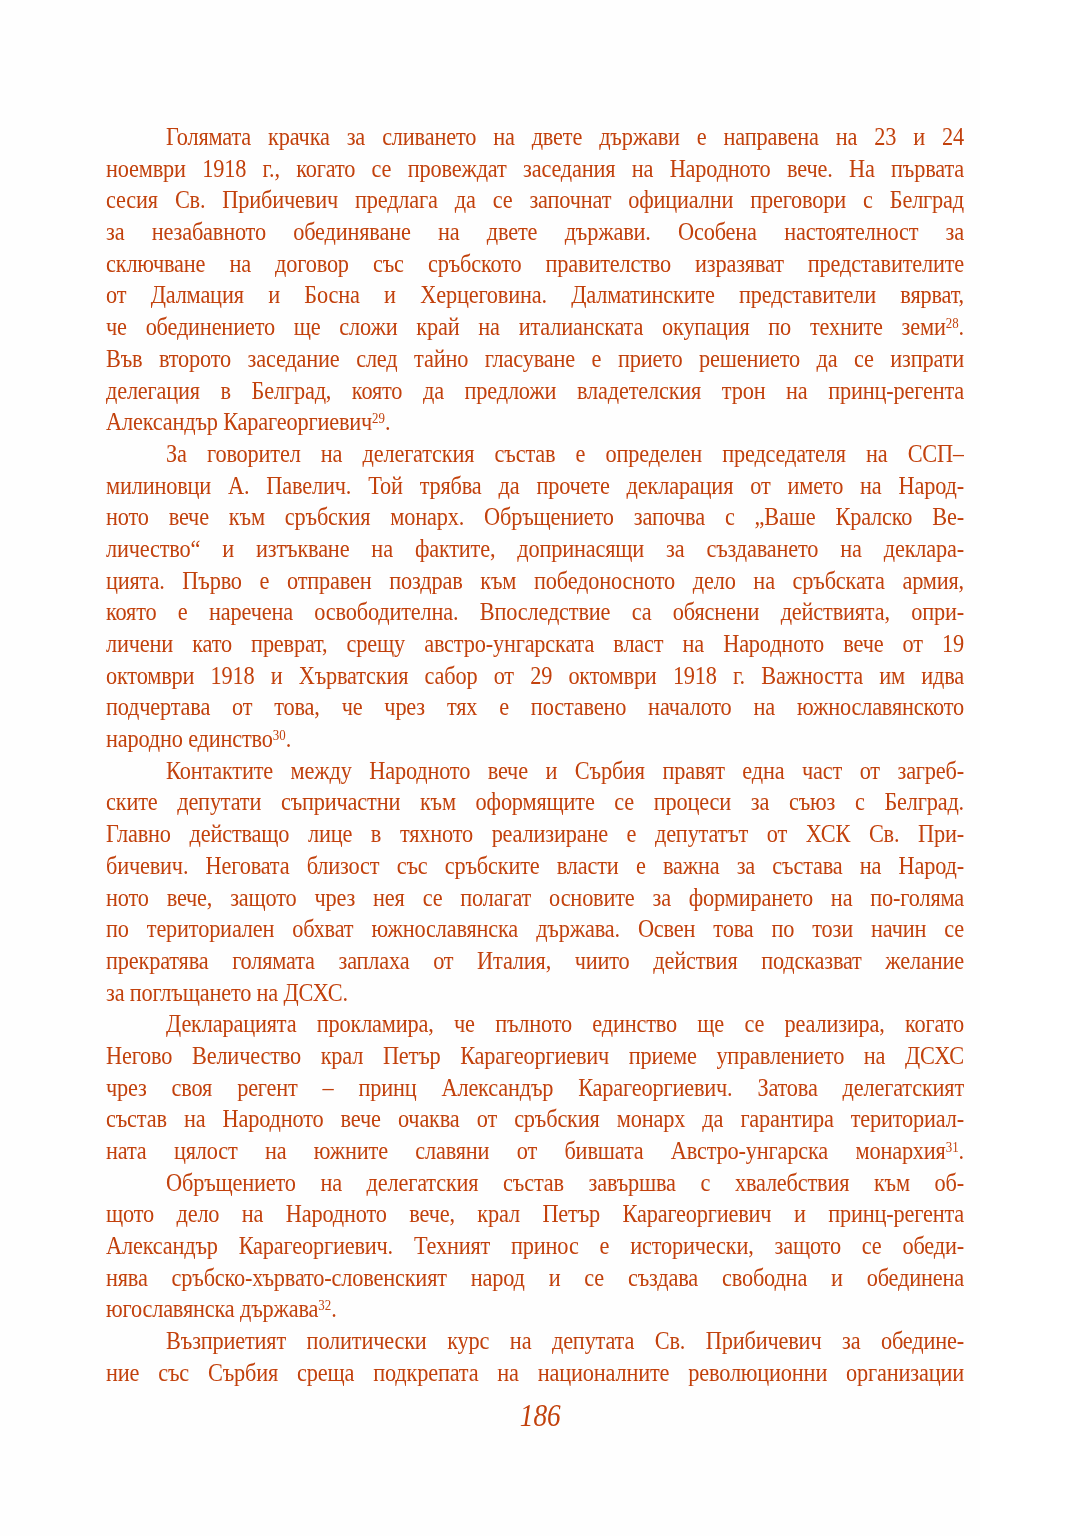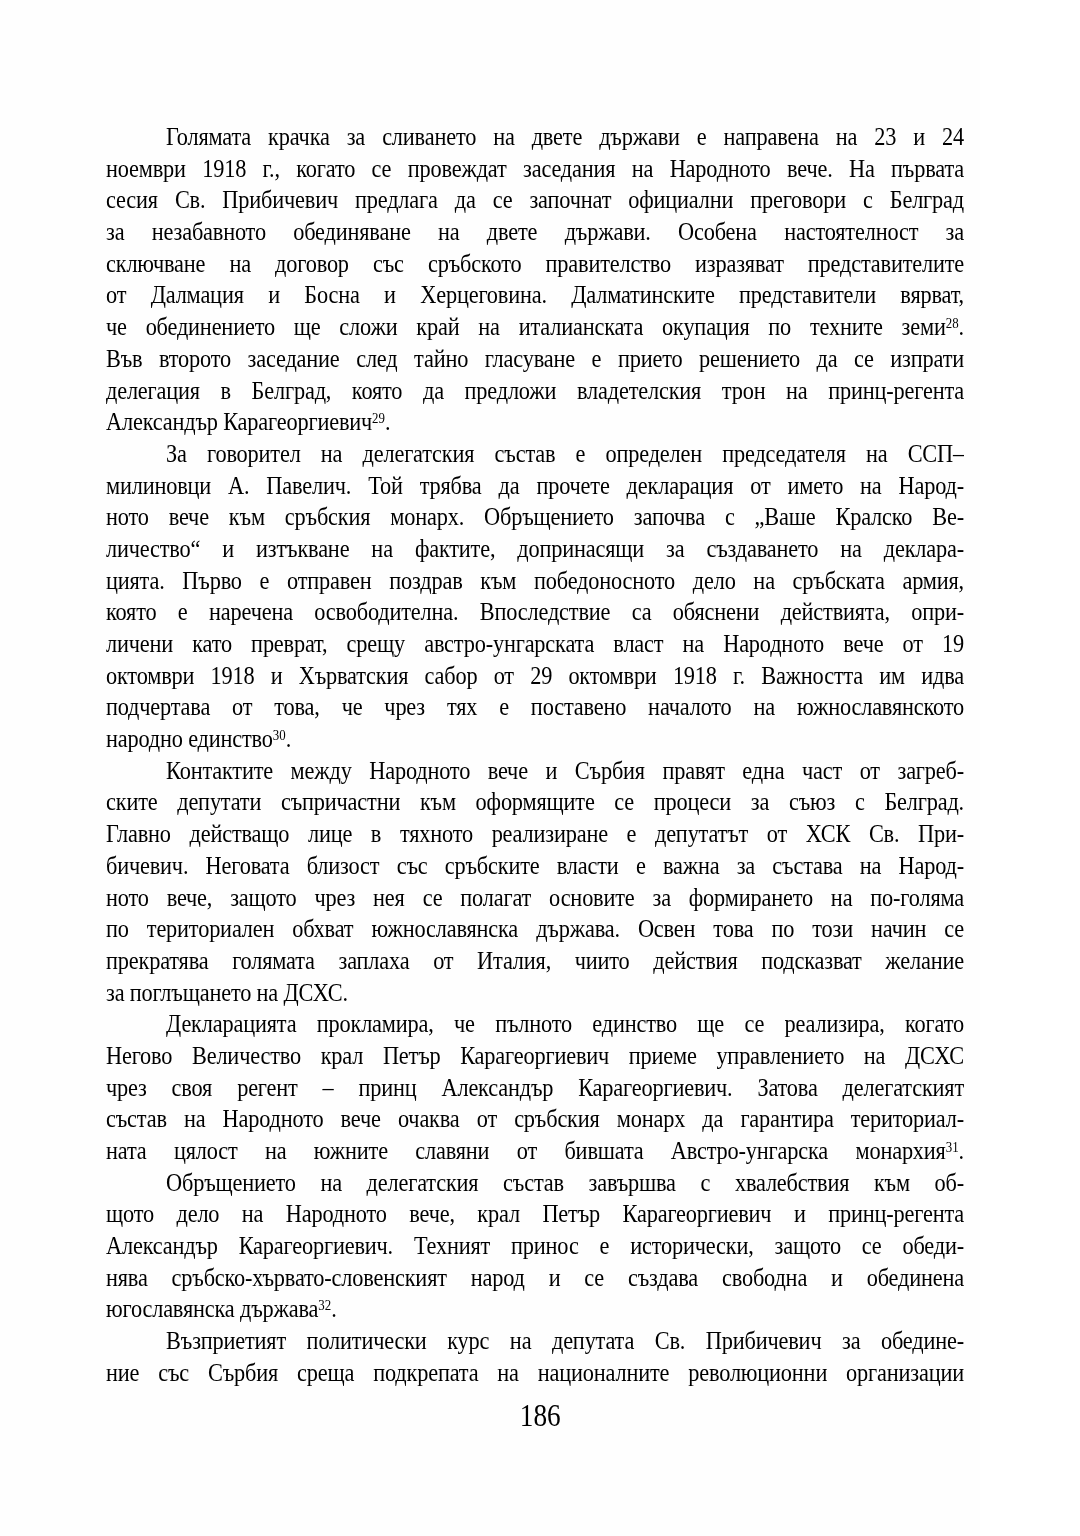--- a/index.html
+++ b/index.html
@@ -7,21 +7,21 @@
     padding: 0;
     background: #ffffff;
   }
   .page {
     position: relative;
     width: 980px;
     height: 1536px;
     background: #fefefe;
     overflow: hidden;
     font-family: "Liberation Serif", "DejaVu Serif", serif;
-    color: #000000;
+    color: #c2410c;
   }
   .text-block {
     position: absolute;
     top: 121px;
     left: 106px;
     width: 1000px;
     transform: scaleX(0.858);
     transform-origin: 0 0;
     font-size: 26px;
     line-height: 31.7px;
@@ -46,20 +46,21 @@
     vertical-align: 7px;
     letter-spacing: 0;
   }
   .page-number-wrap {
     position: absolute;
     top: 1398px;
     left: 0;
     width: 1080px;
     text-align: center;
     line-height: 36px;
+    font-style: italic;
   }
   .page-number {
     display: inline-block;
     font-size: 31px;
     transform: scaleX(0.88);
   }
 </style>
 </head>
 <body>
 

